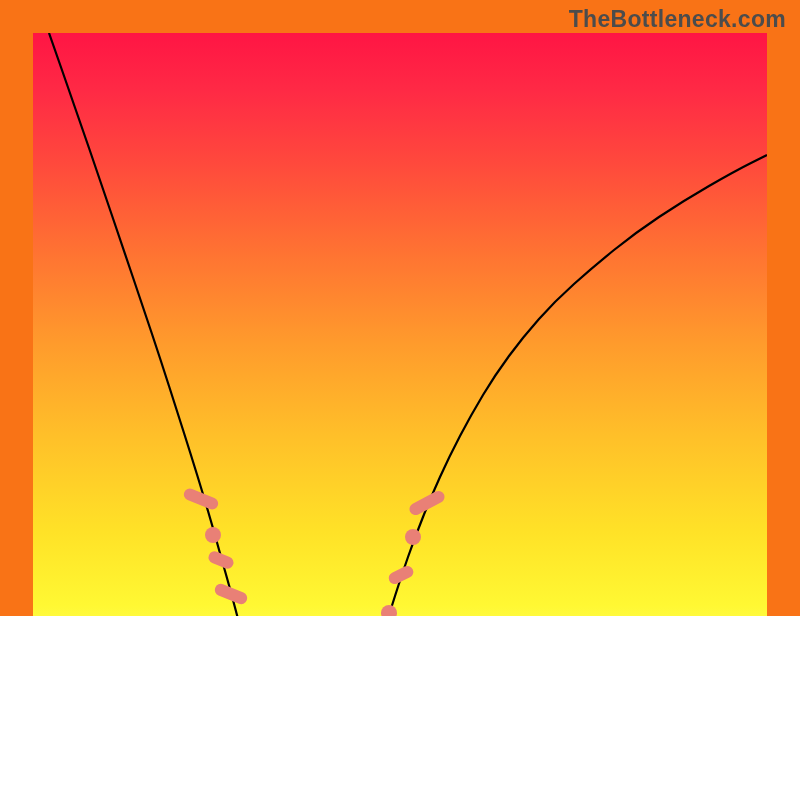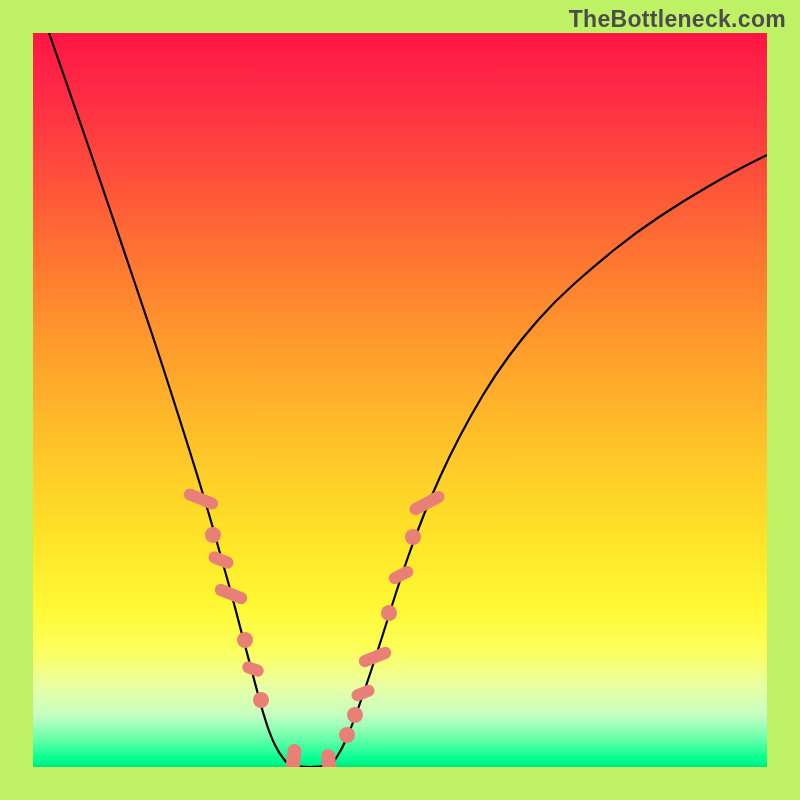--- a/index.html
+++ b/index.html
@@ -1,16 +1,16 @@
 <!DOCTYPE html>
 <html><head>
 <meta charset="utf-8">
 <style>
 html,body{margin:0;padding:0}
-.page{width:800px;height:800px;background:#bef264;position:relative}
+.page{width:800px;height:616px;background:#f97316;position:relative}
 .inner{position:absolute;left:33px;top:33px;width:734px;height:734px;
 background:linear-gradient(to bottom,
 #ff1544 0%,
 #ff2a45 8%,
 #ff4a3c 18%,
 #ff7332 30%,
 #ff9a2c 42%,
 #ffc029 55%,
 #ffe227 68%,
 #fff833 78%,

